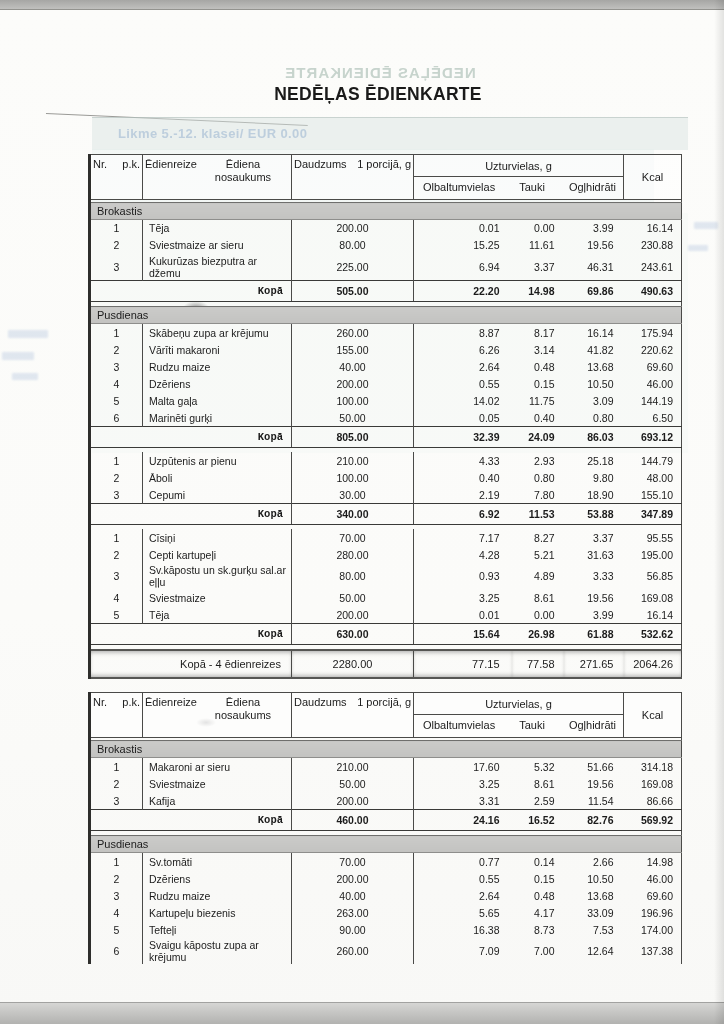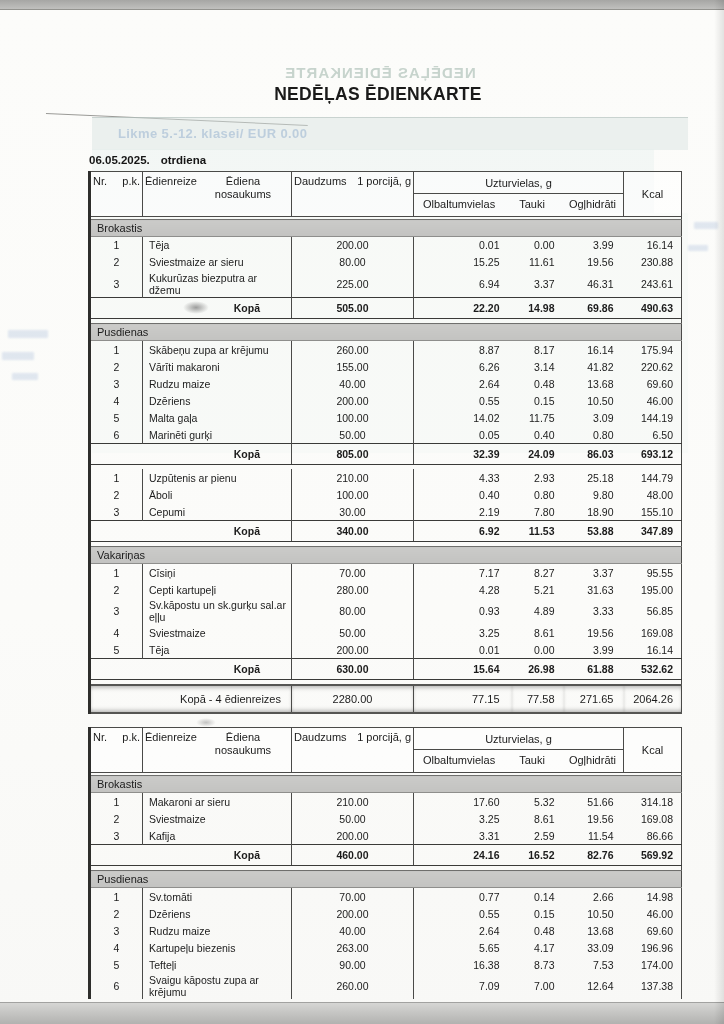--- a/index.html
+++ b/index.html
@@ -74,21 +74,21 @@
   td.c-num{text-align:right;}
   td.pr{padding-right:12px;}td.fa{padding-right:9px;}td.ca{padding-right:10px;}td.kc{padding-right:8px;}
 
   tr.section-row td{background:linear-gradient(180deg,#cbcbc9,#c3c3c1);
     border-top:1px solid #6f6f6d;border-bottom:1px solid #8e8e8c;
     height:14px;padding:1px 0 1px 6px;font-size:11px;color:#202020;}
   tr.spacer td{height:4px;padding:0;}
   tr.spacer.sm td{height:2px;}
   tr.total-row td{font-weight:bold;height:18px;
     border-top:1.5px solid #3a3a38;border-bottom:1px solid #3a3a38;}
-  tr.total-row td.lbl{text-align:right;padding-right:31px;}
+  tr.total-row td.lbl{text-align:right;padding-right:8px;font-family:Liberation Mono, monospace;}
   tr.grand-row td{font-weight:normal;height:24px;font-size:11px;
     border-top:2px solid #555553;border-bottom:2px solid #555553;
     box-shadow:inset 0 4px 5px -3px rgba(0,0,0,.35),inset 0 -4px 5px -3px rgba(0,0,0,.35);}
   tr.grand-row td.lbl{text-align:right;padding-right:10px;}
 </style>
 </head>
 <body>
 
 <div class="scan">
   <div class="strip-top"></div>
@@ -102,23 +102,20 @@
   <div class="speck sp1"></div>
   <div class="speck sp2"></div>
   <div class="speck sp3"></div>
   <div class="speck sp4"></div>
   <div class="speck sp5"></div>
   <div class="smudge sm1"></div>
   <div class="smudge sm2"></div>
 
   <div id="days">
   <section class="day">
-    <h2 class="day-date">
-      <span class="d">06.05.2025.</span><span class="w">otrdiena</span>
-    </h2>
     <table class="menu">
       <colgroup>
         <col class="w-nr">
             <col class="w-name">
             <col class="w-amt">
         <col class="w-p">
             <col class="w-f">
             <col class="w-c">
             <col class="w-k">
       </colgroup>
@@ -296,23 +293,20 @@
             <tr class="total-row">
               <td class="lbl" colspan="2">Kopā</td>
               <td class="c-amt">340.00</td>
               <td class="c-num pr">6.92</td>
               <td class="c-num fa">11.53</td>
               <td class="c-num ca">53.88</td>
               <td class="c-num kc">347.89</td>
             </tr>
             <tr class="spacer">
               <td colspan="7"></td>
-            </tr>
-            <tr class="section-row">
-              <td colspan="7">Vakariņas</td>
             </tr>
             <tr class="item-row">
               <td class="c-nr">1</td>
               <td class="c-name">Cīsiņi</td>
               <td class="c-amt">70.00</td>
               <td class="c-num pr">7.17</td>
               <td class="c-num fa">8.27</td>
               <td class="c-num ca">3.37</td>
               <td class="c-num kc">95.55</td>
             </tr>

